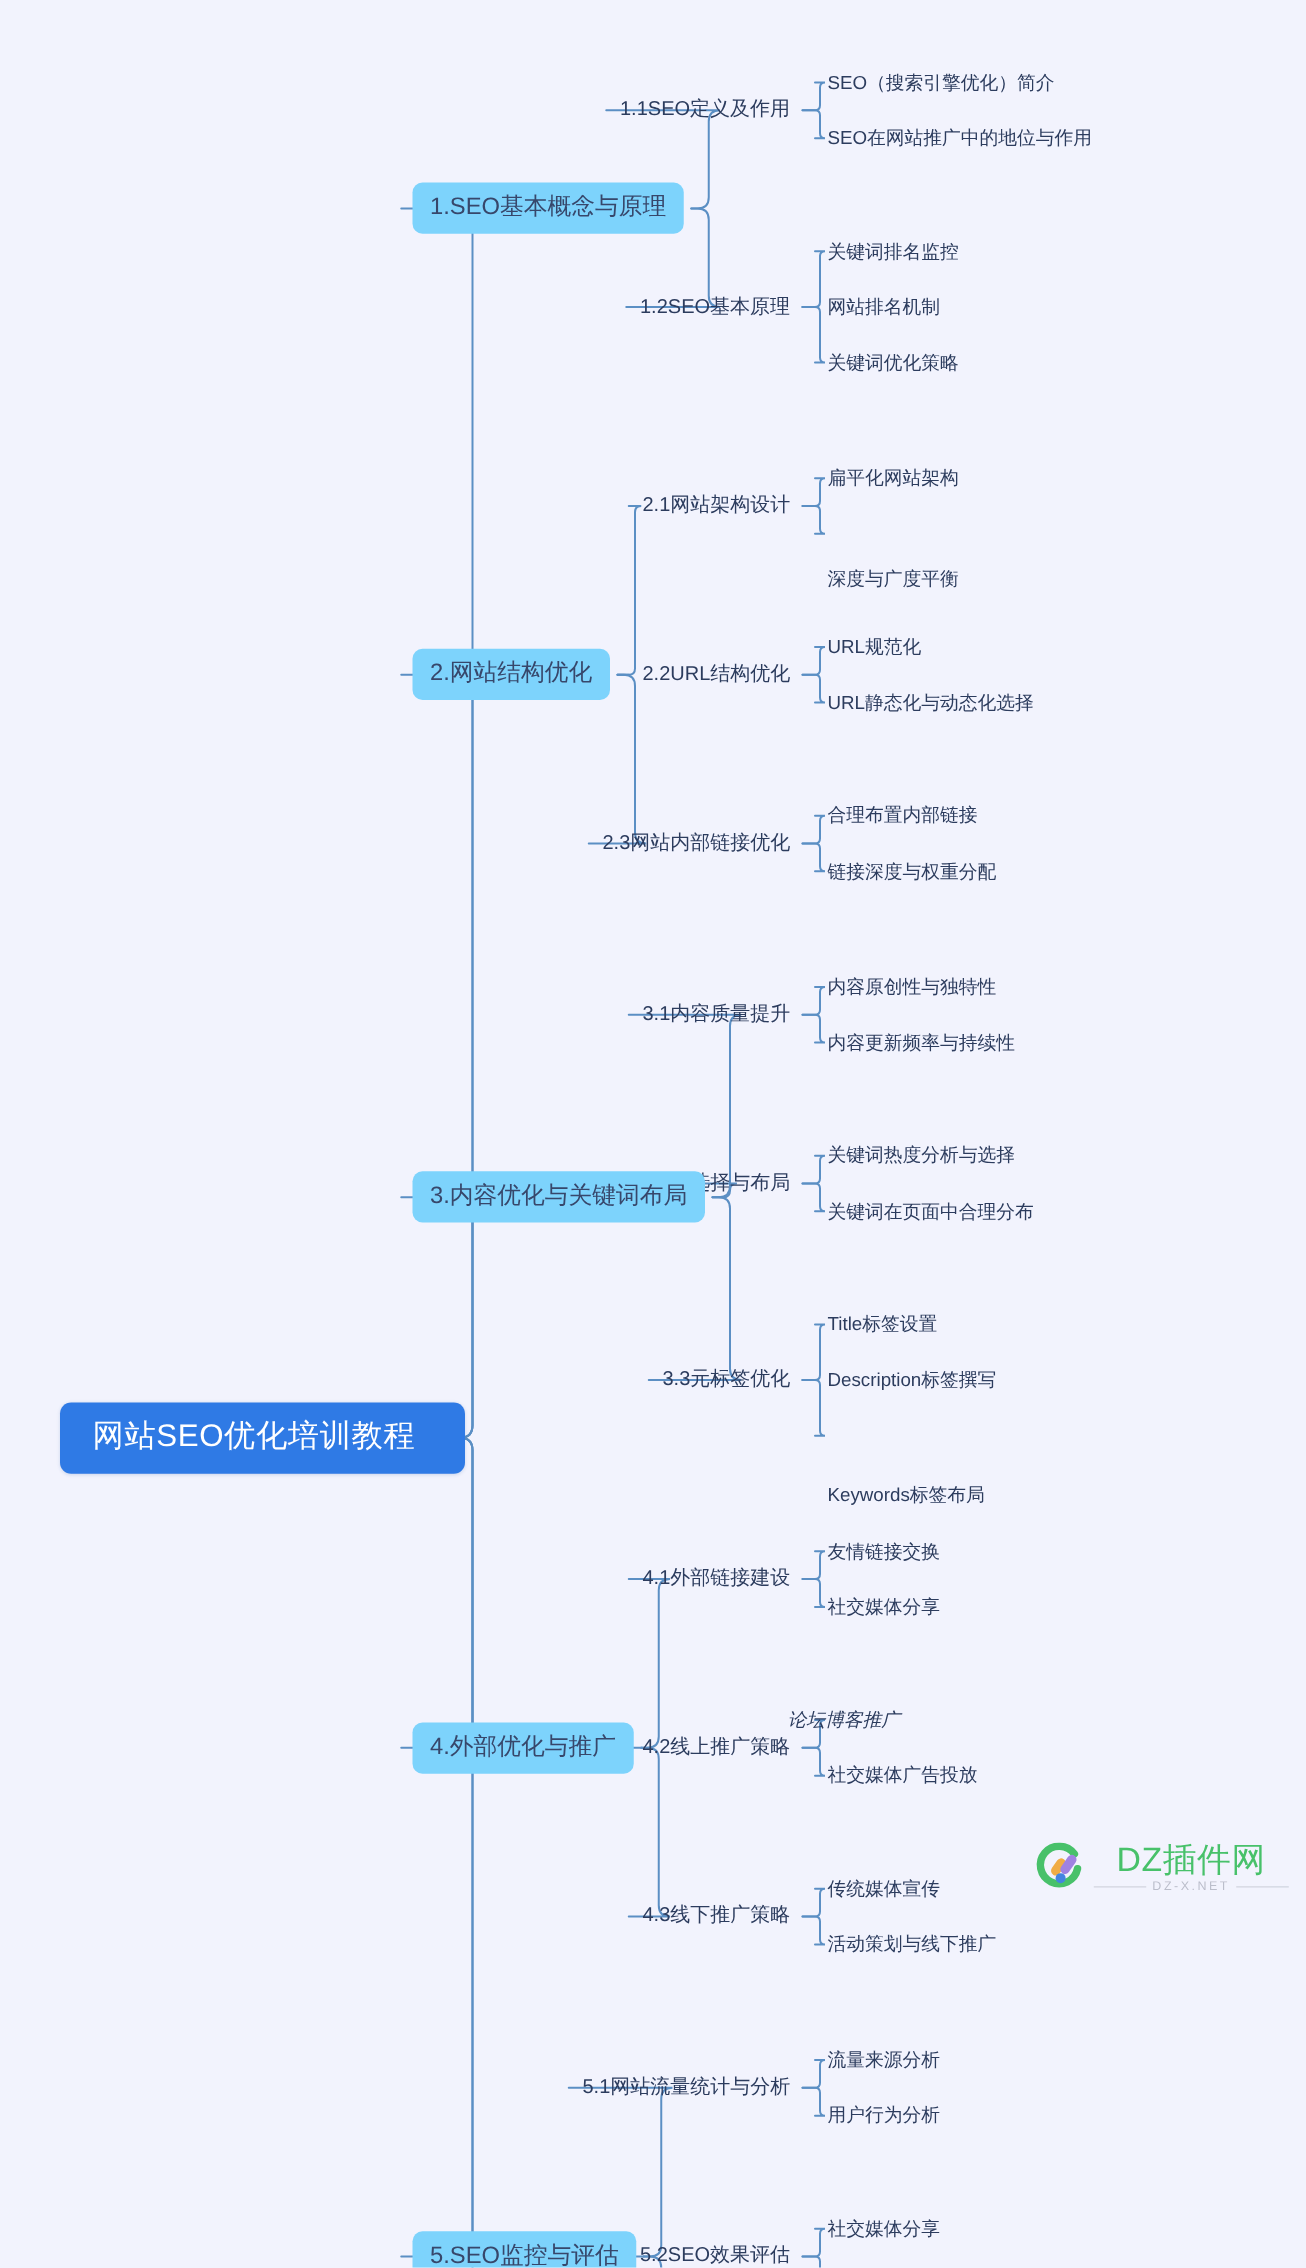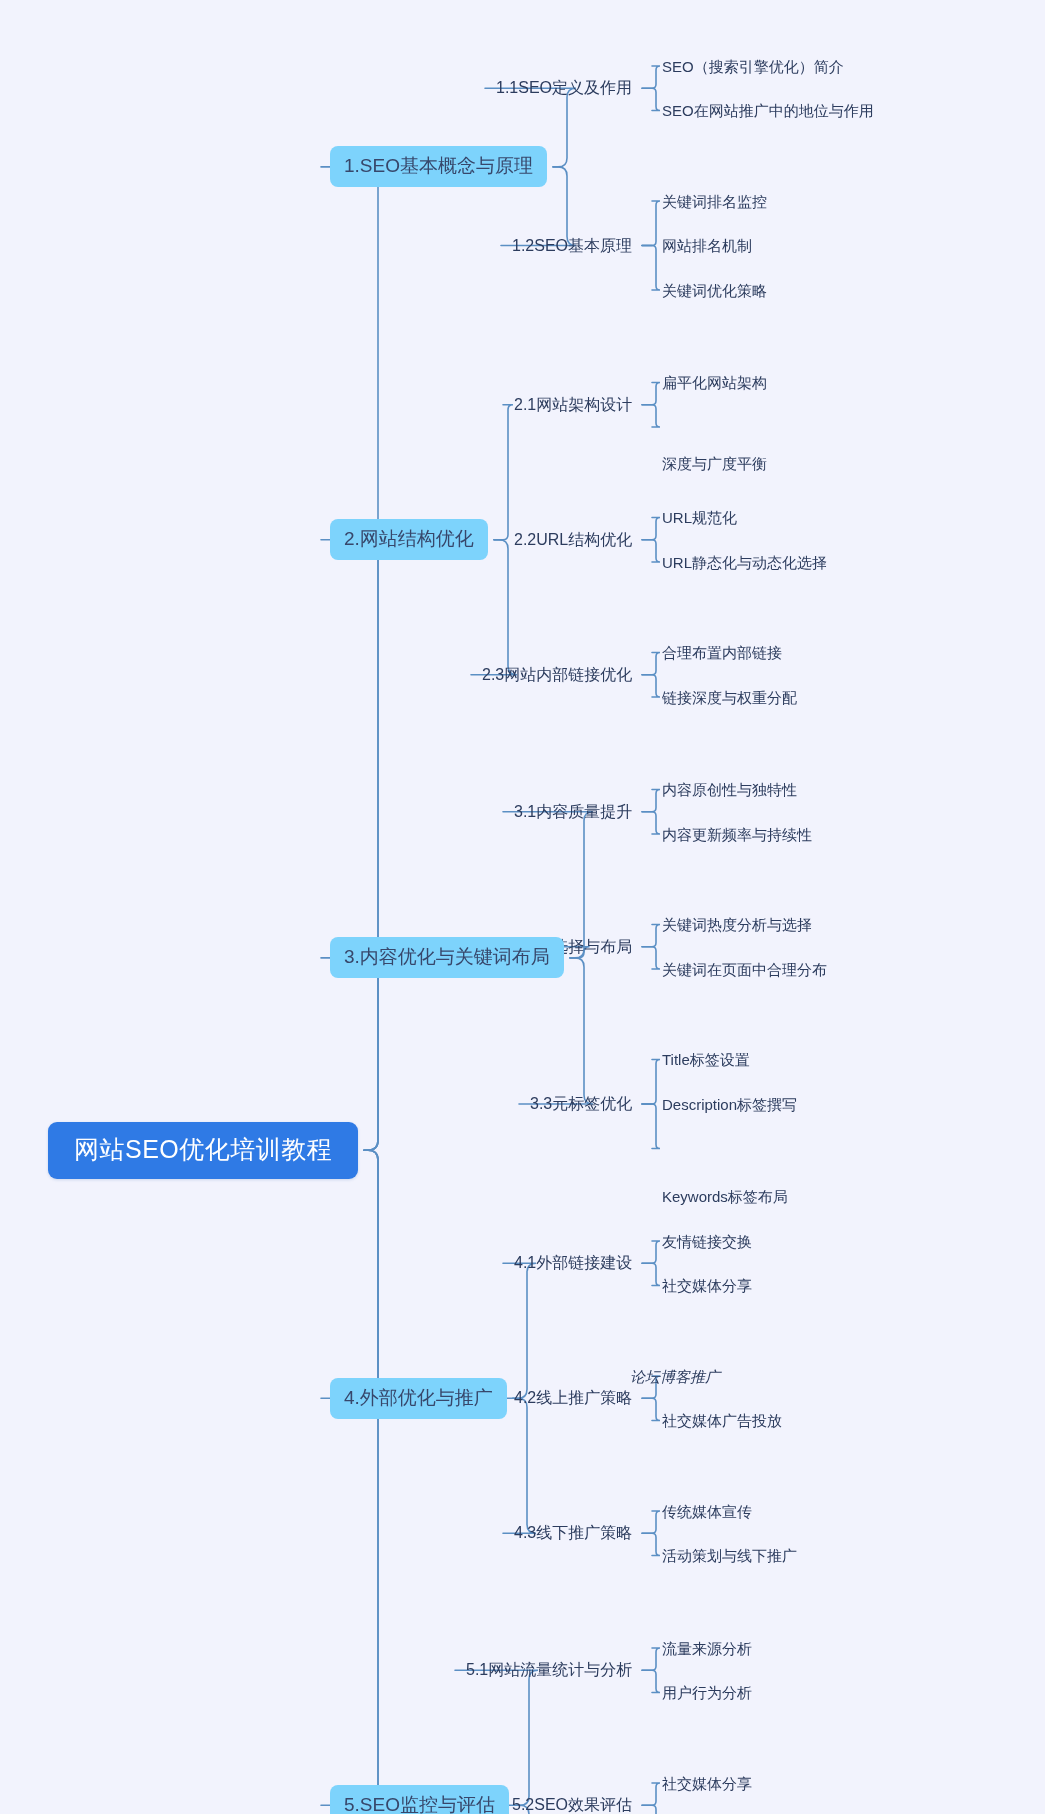--- a/index.html
+++ b/index.html
@@ -14,21 +14,21 @@
   svg#links{position:absolute;left:0;top:0;width:1045px;height:1814px;pointer-events:none;}
 
   .node{position:absolute;white-space:nowrap;line-height:1;}
 
   
   .root{
     background:#2f7ae5;
     color:#ffffff;
     border-radius:9px;
     font-size:25px;
-    padding:15px 26px 17px 26px;
+    padding:15px 40px 17px 26px;
     letter-spacing:0.5px;
     box-shadow:0 1px 3px rgba(40,90,160,.18);
   }
   
   .lv1{
     background:#7dd3fc;
     color:#37476b;
     border-radius:8px;
     font-size:19px;
     padding:10px 14px 12px 14px;
@@ -170,13 +170,29 @@
       <div class="node lv1" style="left: 330px; top: 1377.75px;">4.外部优化与推广</div>
       <div class="node lv3" style="left: 660px; top: 1638.5px;">流量来源分析</div>
       <div class="node lv3" style="left: 660px; top: 1683px;">用户行为分析</div>
       <div class="node lv2" style="left: 464px; top: 1660.25px;">5.1网站流量统计与分析</div>
       <div class="node lv3" style="left: 660px; top: 1773.5px;">社交媒体分享</div>
       <div class="node lv2" style="left: 510px; top: 1795.25px;">5.2SEO效果评估</div>
       <div class="node lv1" style="left: 330px; top: 1784.75px;">5.SEO监控与评估</div>
       <div class="node root" style="left: 48px; top: 1121.75px;">网站SEO优化培训教程</div>
     </div>
 
+  <div id="watermark">
+    <svg width="42" height="42" viewBox="0 0 42 42">
+      <path d="M33.5 9.2A15 15 0 1 0 36 21" fill="none" stroke="#3fbf63" stroke-width="6" stroke-linecap="round"></path>
+      <rect x="17" y="12" width="7.5" height="15" rx="3.7" fill="#f0a93c" transform="rotate(35 20.7 19.5)"></rect>
+      <rect x="25" y="9" width="7.5" height="17" rx="3.7" fill="#9b7ce0" transform="rotate(35 28.7 17.5)"></rect>
+      <circle cx="22.5" cy="28.5" r="4" fill="#3b7fe0"></circle>
+    </svg>
+    <span class="wm-text">
+      <span class="wm-main">DZ插件网</span>
+      <span class="wm-sub">
+        <i class="rule"></i>
+          <span>DZ-X.NET</span>
+          <i class="rule"></i>
+      </span>
+    </span>
+  </div>
 </div>
 
 </body></html>

